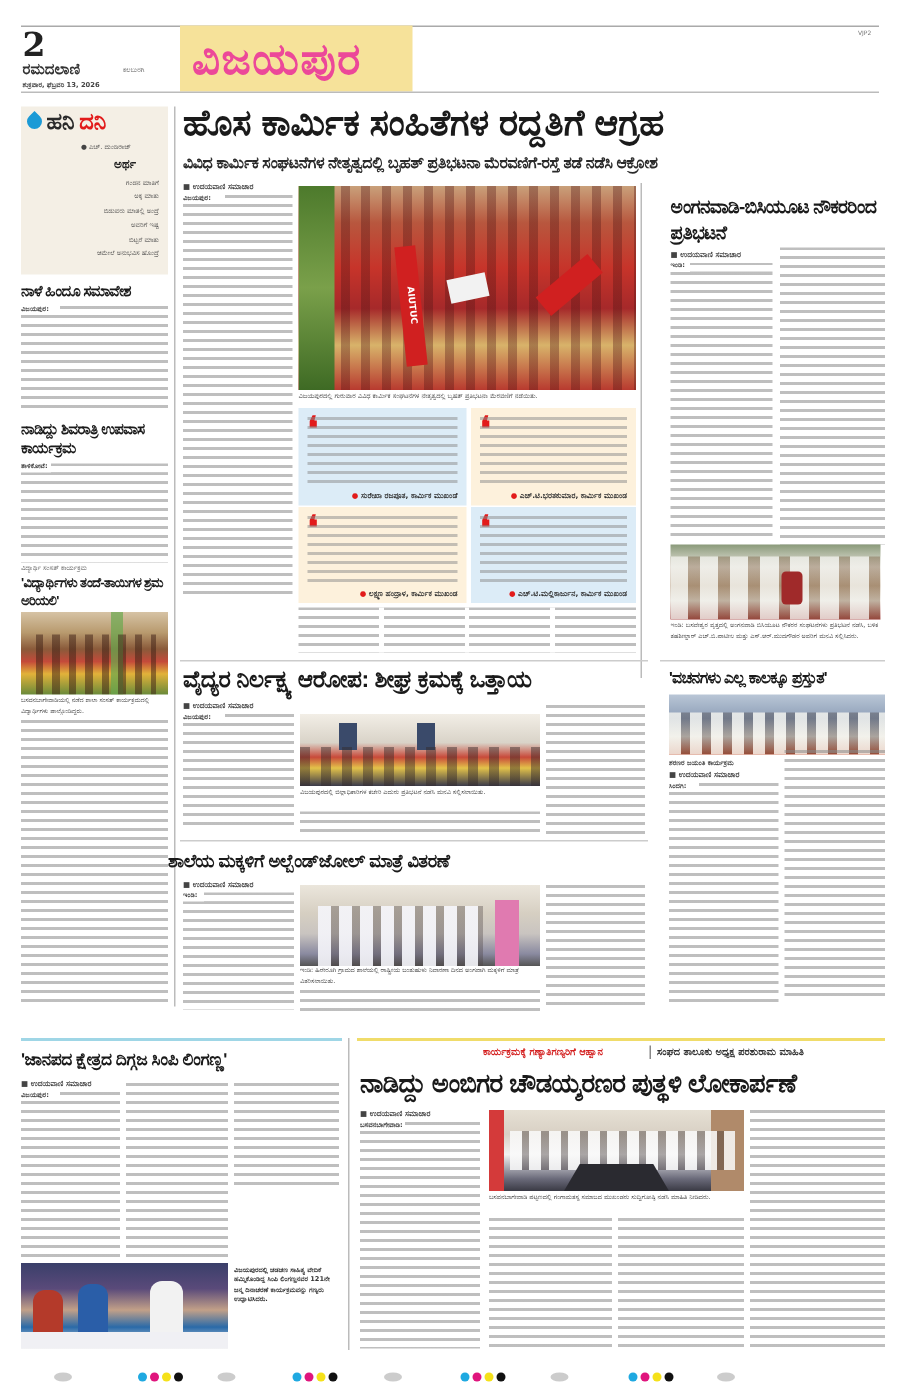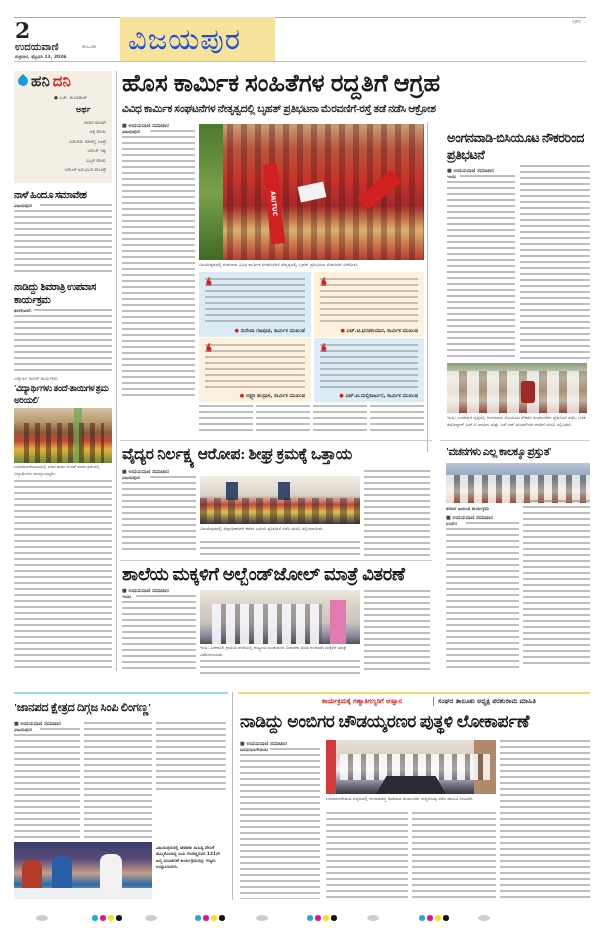--- a/index.html
+++ b/index.html
@@ -4,39 +4,39 @@
 <style>
 *{box-sizing:border-box;margin:0;padding:0}
 body{width:600px;height:928px;background:#fff;font-family:"DejaVu Sans",sans-serif;color:#222;position:relative;overflow:hidden}
 .abs{position:absolute}
 .rule{position:absolute;height:1px;background:#999}
 .vrule{position:absolute;width:1px;background:#bbb}
 .lines{position:absolute;background:repeating-linear-gradient(to bottom,#8a8a8a 0,#8a8a8a 2px,transparent 2px,transparent 6px);opacity:.55}
 .byline{position:absolute;font-size:5px;font-weight:bold;color:#444;white-space:nowrap}
 .photo{position:absolute;overflow:hidden}
 .caption{position:absolute;font-size:5px;line-height:7px;color:#333;overflow:hidden}
-.hl{position:absolute;font-weight:bold;color:#1a1a1a;white-space:nowrap;font-family:Liberation Serif, serif;letter-spacing:-0.5px}
+.hl{position:absolute;font-weight:bold;color:#1a1a1a;white-space:nowrap;font-family:Liberation Sans, sans-serif;letter-spacing:-0.5px}
 .quote-box{position:absolute;padding:4px 6px}
 .qmark{color:#e21b1b;font-size:22px;font-family:"DejaVu Serif",serif;font-weight:bold;line-height:20px;float:left;margin-right:3px}
 .qby{position:absolute;bottom:3px;right:6px;font-size:5px;font-weight:bold;color:#333;white-space:nowrap}
 .qby::before{content:"● ";color:#e21b1b}
 .reg{position:absolute;display:flex;gap:2px;align-items:center}
 .reg i{display:block;width:6px;height:6px;border-radius:50%}
 .oval{position:absolute;width:12px;height:6px;border-radius:50%;background:#ccc}
 </style>
 </head>
 <body>
 
 <div class="rule" style="left:14px;top:17px;width:572px;background:#aaa"></div>
 <div class="abs" style="left:15px;top:19px;font-family:'DejaVu Serif',serif;font-weight:bold;font-size:22px;line-height:22px;color:#222">2</div>
-<div class="abs" style="left:15px;top:41px;font-weight:bold;font-size:10px;color:#333">ಉದಯವಾಣಿ</div>
+<div class="abs" style="left:15px;top:41px;font-weight:bold;font-size:10px;color:#333">ರಮದಲಾಣಿ</div>
 <div class="abs" style="left:82px;top:44px;font-size:4.5px;color:#555">ಕಲಬುರಗಿ</div>
 <div class="abs" style="left:15px;top:54px;font-size:4.5px;color:#444;font-weight:bold">ಶುಕ್ರವಾರ, ಫೆಬ್ರವರಿ 13, 2026</div>
 <div class="abs" style="left:120px;top:17px;width:155px;height:44px;background:#f6e29a"></div>
-<div class="abs" style="left:128px;top:20px;font-size:29px;line-height:38px;font-weight:normal;color:#1d4ed8;letter-spacing:1px">ವಿಜಯಪುರ</div>
+<div class="abs" style="left:128px;top:20px;font-size:29px;line-height:38px;font-weight:bold;color:#ec4899;letter-spacing:1px">ವಿಜಯಪುರ</div>
 <div class="abs" style="left:572px;top:19px;font-size:4px;color:#777">VJP2</div>
 <div class="rule" style="left:14px;top:61px;width:572px;background:#bbb"></div>
 
 <div class="abs" style="left:14px;top:71px;width:98px;height:112px;background:#f4efe5"></div>
 <div class="abs" style="left:18px;top:76px;width:10px;height:10px;background:#1b9ad6;border-radius:50% 0 50% 50%;transform:rotate(-45deg)"></div>
 <div class="abs" style="left:31px;top:72px;font-size:15px;font-weight:bold;white-space:nowrap">
   <span style="color:#2a2a2a">ಹನಿ</span><span style="display:inline-block;width:3px"></span><span style="color:#e21b1b">ದನಿ</span>
 </div>
 <div class="abs" style="left:54px;top:95px;font-size:4.5px;color:#444">● ಎಚ್. ದುಂಡಿರಾಜ್</div>
 <div class="abs" style="left:76px;top:105px;font-size:8px;font-weight:bold;color:#222">ಅರ್ಥ</div>
@@ -146,21 +146,21 @@
   <div style="position:absolute;left:0;top:12px;width:144px;height:28px;background:repeating-linear-gradient(90deg,rgba(245,245,240,.8) 0,rgba(245,245,240,.8) 8px,rgba(60,50,50,.35) 8px,rgba(60,50,50,.35) 14px)"></div>
 </div>
 <div class="abs" style="left:446px;top:506px;font-size:4.5px;font-weight:bold;color:#444">ಶರಣರ ಜಯಂತಿ ಕಾರ್ಯಕ್ರಮ</div>
 <div class="byline" style="left:446px;top:514px">■ ಉದಯವಾಣಿ ಸಮಾಚಾರ</div>
 <div class="byline" style="left:446px;top:521px;font-size:4.5px">ಸಿಂದಗಿ:</div>
 <div class="lines" style="left:466px;top:522px;width:53px;height:6px"></div>
 <div class="lines" style="left:446px;top:528px;width:73px;height:140px"></div>
 <div class="lines" style="left:523px;top:500px;width:67px;height:168px"></div>
 
 <div class="rule" style="left:120px;top:560px;width:312px;background:#ccc"></div>
-<div class="hl" style="left:122px;top:563px;font-size:18px;line-height:22px;letter-spacing:-0.3px">ಶಾಲೆಯ ಮಕ್ಕಳಿಗೆ ಅಲ್ಬೆಂಡ್‌ಜೋಲ್ ಮಾತ್ರೆ ವಿತರಣೆ</div>
+<div class="hl" style="left:112px;top:563px;font-size:12px;line-height:22px;letter-spacing:-0.3px">ಶಾಲೆಯ ಮಕ್ಕಳಿಗೆ ಅಲ್ಬೆಂಡ್‌ಜೋಲ್ ಮಾತ್ರೆ ವಿತರಣೆ</div>
 <div class="byline" style="left:122px;top:587px">■ ಉದಯವಾಣಿ ಸಮಾಚಾರ</div>
 <div class="byline" style="left:122px;top:594px;font-size:4.5px">ಇಂಡಿ:</div>
 <div class="lines" style="left:136px;top:595px;width:60px;height:6px"></div>
 <div class="lines" style="left:122px;top:601px;width:74px;height:72px"></div>
 <div class="photo" style="left:200px;top:590px;width:160px;height:54px;background:linear-gradient(180deg,#ebe6dc 0%,#d6cfc2 35%,#c9c4c0 60%,#8a8aa0 85%,#555 100%)">
   <div style="position:absolute;left:12px;top:14px;width:110px;height:40px;background:repeating-linear-gradient(90deg,rgba(245,245,250,.9) 0,rgba(245,245,250,.9) 9px,rgba(70,60,60,.35) 9px,rgba(70,60,60,.35) 14px)"></div>
   <div style="position:absolute;left:130px;top:10px;width:16px;height:44px;background:#e07ab0"></div>
 </div>
 <div class="caption" style="left:200px;top:645px;width:160px;height:14px;font-size:4.3px;line-height:6.5px">ಇಂಡಿ: ಹಿರೇರೂಗಿ ಗ್ರಾಮದ ಶಾಲೆಯಲ್ಲಿ ರಾಷ್ಟ್ರೀಯ ಜಂತುಹುಳು ನಿವಾರಣಾ ದಿನದ ಅಂಗವಾಗಿ ಮಕ್ಕಳಿಗೆ ಮಾತ್ರೆ ವಿತರಿಸಲಾಯಿತು.</div>
 <div class="lines" style="left:200px;top:660px;width:160px;height:14px"></div>

